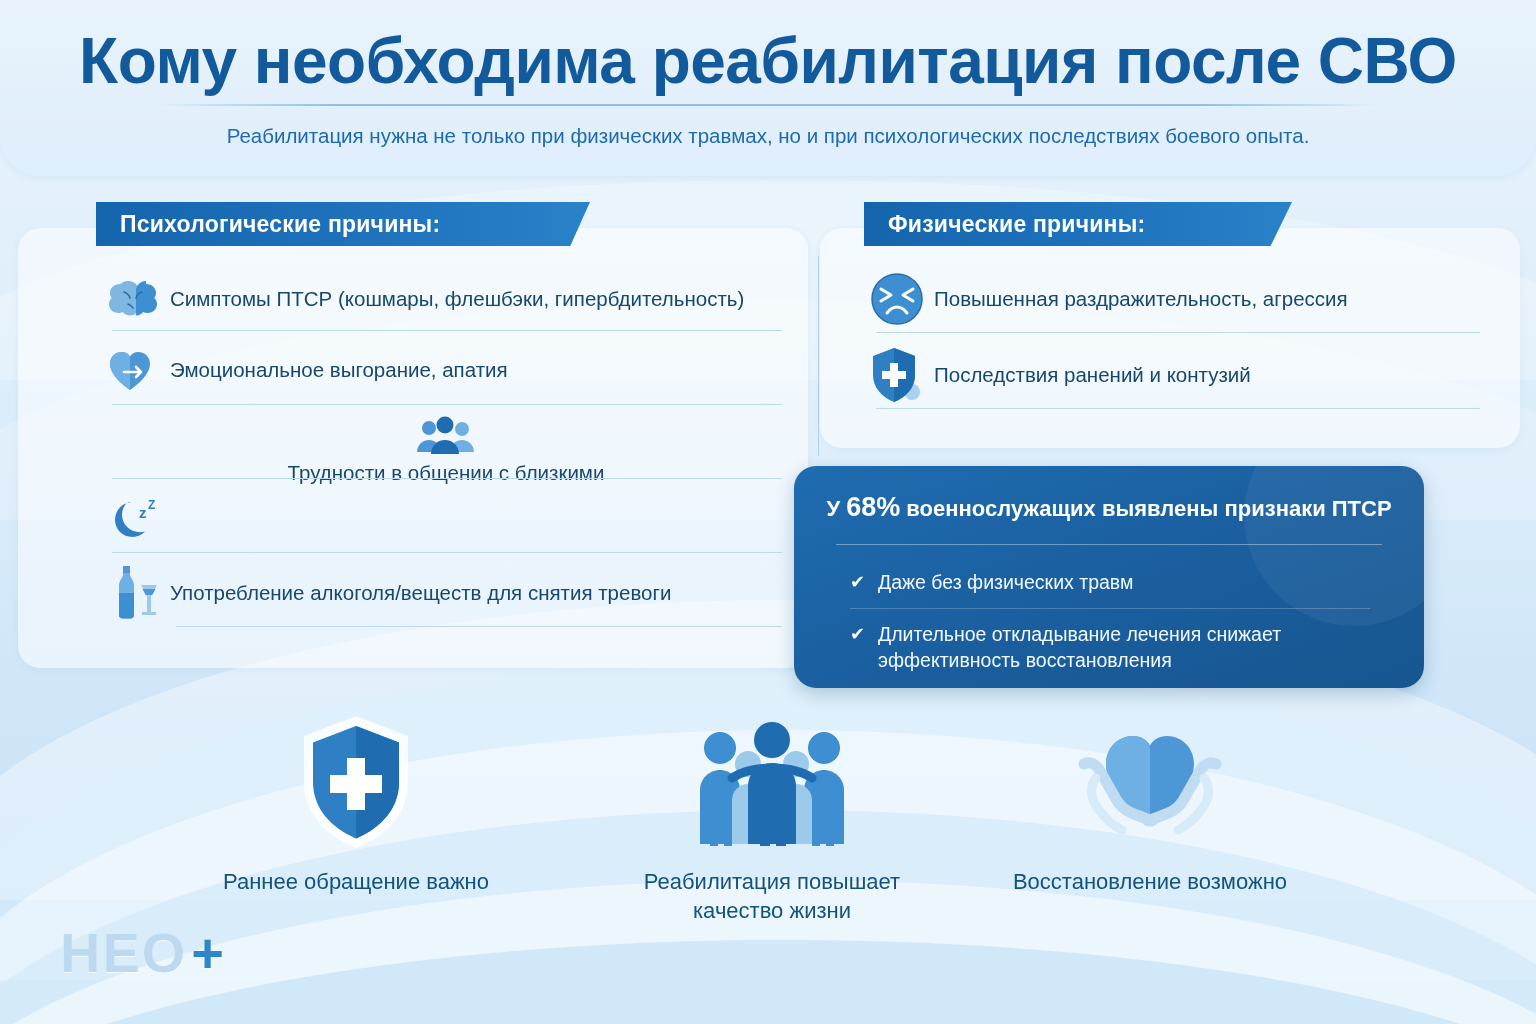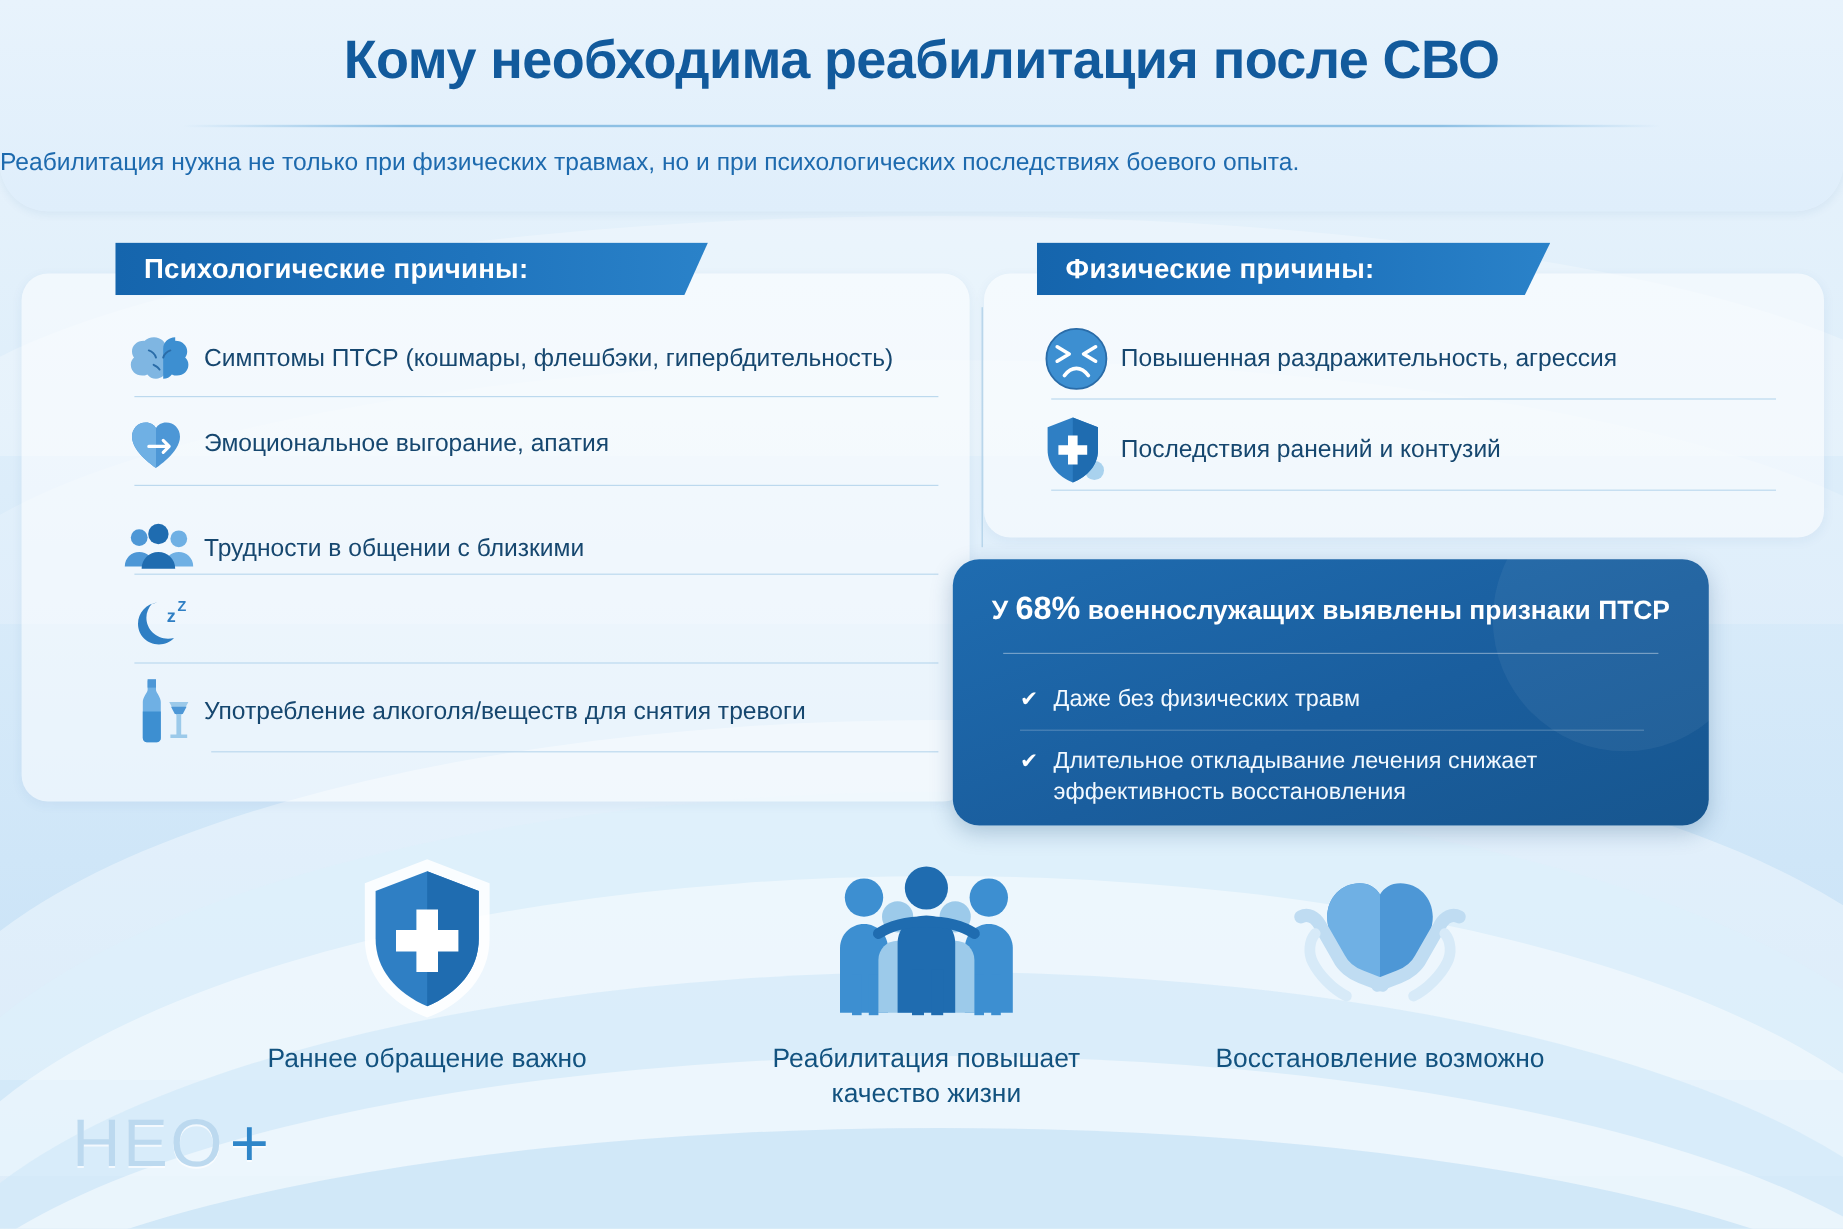--- a/index.html
+++ b/index.html
@@ -44,38 +44,38 @@
     background: linear-gradient(180deg,#e8f3fc 0%, #dfeefb 100%);
     border-bottom-left-radius: 40px;
     border-bottom-right-radius: 40px;
     box-shadow: 0 2px 8px rgba(20,80,140,.07);
   }
   .header-title {
     position: absolute;
     top: 24px;
     width: 100%;
     text-align: center;
-    font-size: 45px;
+    font-size: 64px;
     font-weight: bold;
     color: #125a9c;
     letter-spacing: -0.5px;
   }
   .header-rule {
     position: absolute;
     top: 104px;
     left: 152px;
     width: 1232px;
     height: 2px;
     background: linear-gradient(90deg, rgba(70,140,200,0) 0%, #8dc0e4 15%, #8dc0e4 85%, rgba(70,140,200,0) 100%);
   }
   .header-sub {
     position: absolute;
     top: 124px;
     width: 100%;
-    text-align: left;
+    text-align: center;
     font-size: 20.5px;
     color: #1d6aae;
   }
 
   
   .panel {
     position: absolute;
     background: rgba(255,255,255,.52);
     border-radius: 22px;
     box-shadow: 0 2px 10px rgba(30,90,150,.06);
@@ -218,21 +218,21 @@
   #feature-2 { left: 1000px; top: 712px; }
 
   
   #logo {
     position: absolute;
     left: 60px;
     top: 920px;
     display: flex;
     align-items: flex-start;
     font-size: 56px;
-    font-weight: normal;
+    font-weight: bold;
     color: #bcd9ef;
     letter-spacing: 2px;
     text-shadow: 0 1px 0 rgba(255,255,255,.7);
   }
   #logo .plus { color: #2f86c9; margin-left: 4px; }
 </style>
 </head>
 <body>
 
 <div id="poster">
@@ -280,21 +280,21 @@
       <svg width="58" height="48" viewBox="0 0 58 48">
         <path d="M26 44S6 31 6 18C6 11 11 6 17.5 6c4 0 7 2 8.5 4.6C27.5 8 30.5 6 34.5 6 41 6 46 11 46 18c0 13-20 26-20 26z" fill="#4d97d6"></path>
         <path d="M26 44S6 31 6 18C6 11 11 6 17.5 6c4 0 7 2 8.5 4.6V44z" fill="#6fb0e4"></path>
         <path d="M20 26h16M32 21l5 5-5 5" stroke="#ffffff" stroke-width="2.6" fill="none" stroke-linecap="round" stroke-linejoin="round"></path>
       </svg>
     </span>
     <span class="txt">Эмоциональное выгорание, апатия</span>
   </div>
   <div class="divider" style="left:112px; top:404px; width:670px;"></div>
 
-  <div class="item" style="left:96px; top:426px; width:700px;">
+  <div class="item" style="left:96px; top:414px; width:700px;flex-direction:column;">
     <span class="icon">
       <svg width="62" height="46" viewBox="0 0 62 46">
         <circle cx="14" cy="14" r="7" fill="#4d97d6"></circle>
         <path d="M2 38c0-7 5.5-12 12-12s12 5 12 12z" fill="#4d97d6"></path>
         <circle cx="47" cy="15" r="7" fill="#6fb0e4"></circle>
         <path d="M35 38c0-7 5.5-12 12-12s12 5 12 12z" fill="#6fb0e4"></path>
         <circle cx="30" cy="11" r="8.5" fill="#1f6cb0"></circle>
         <path d="M16 40c0-8 6.3-14 14-14s14 6 14 14z" fill="#1f6cb0"></path>
       </svg>
     </span>

